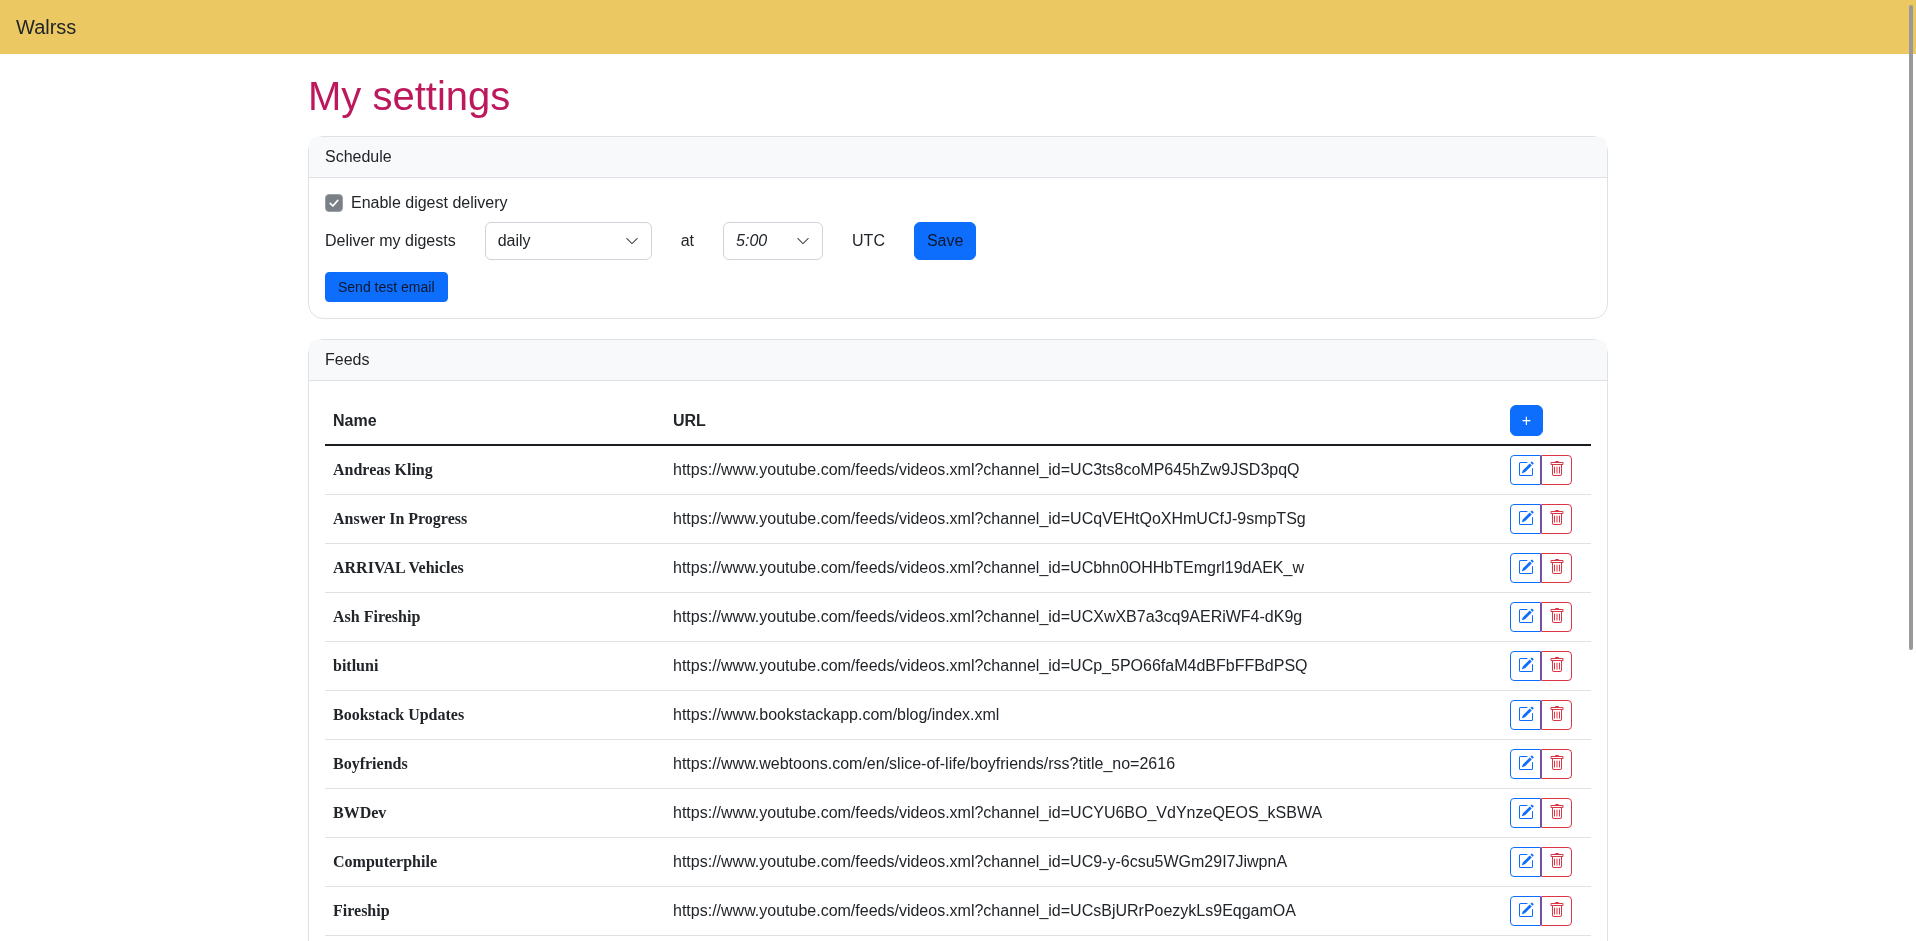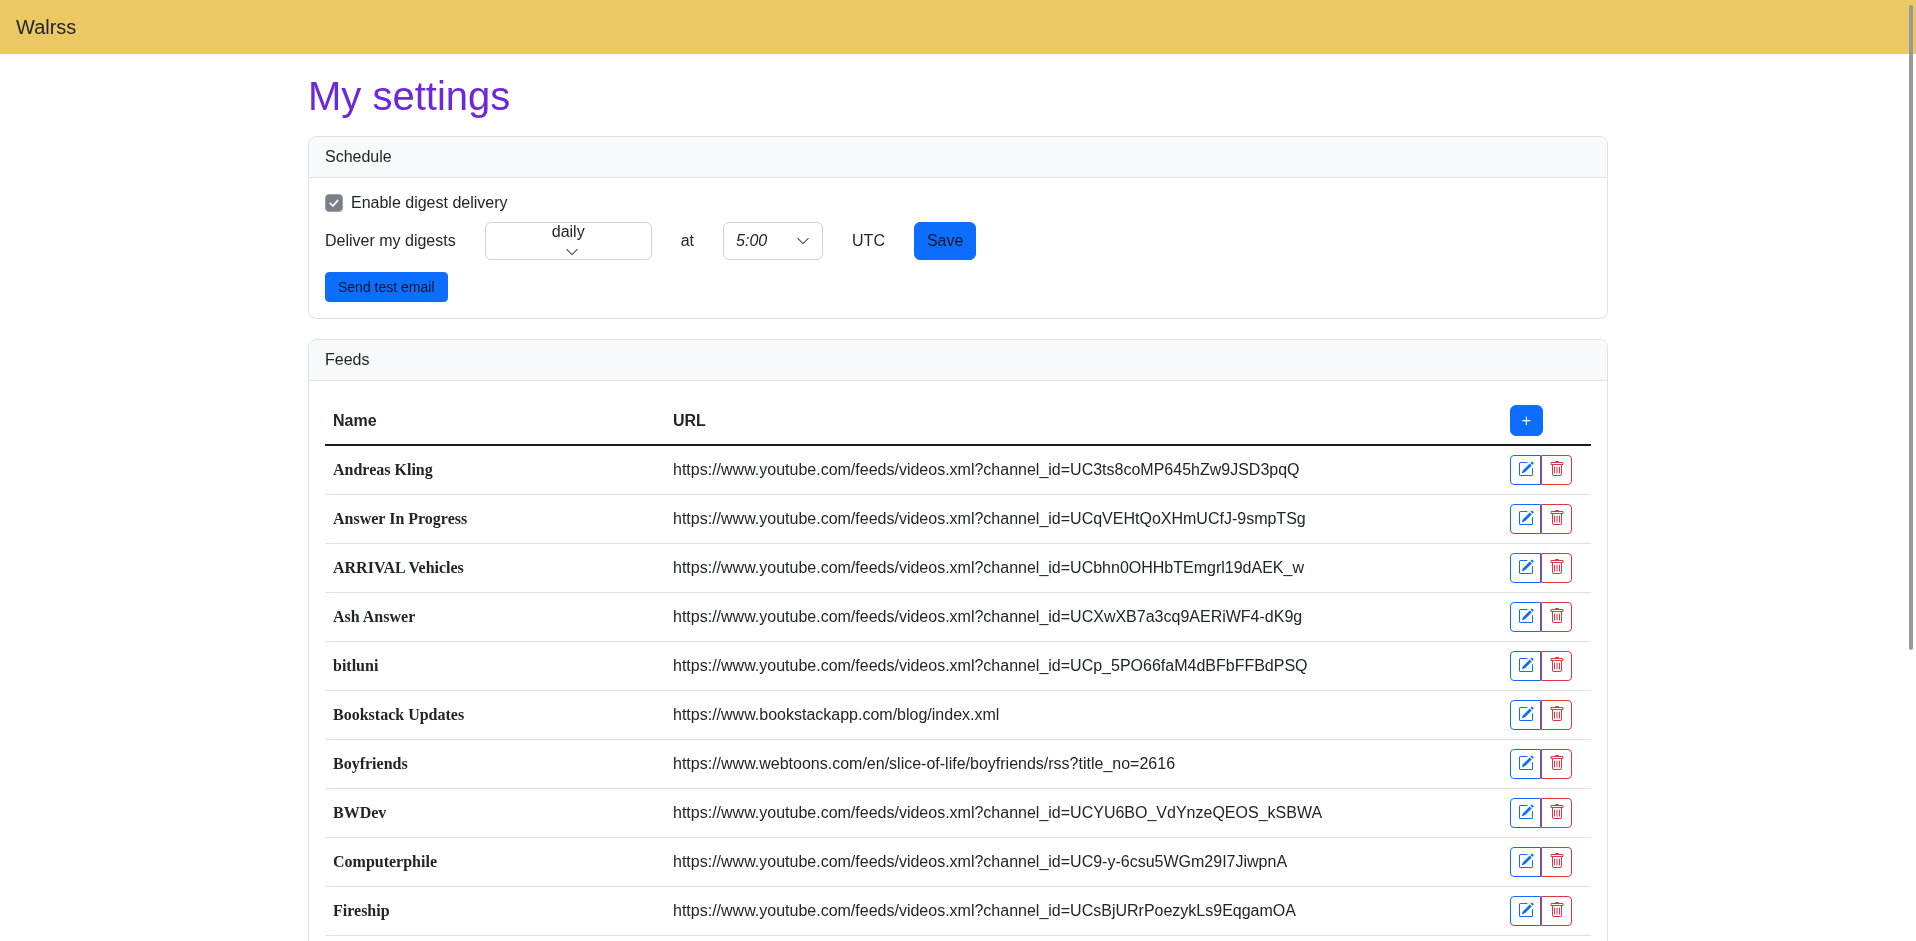--- a/index.html
+++ b/index.html
@@ -9,23 +9,23 @@
     font-family: "Liberation Sans", "DejaVu Sans", sans-serif;
     font-size: 16px; color: #212529; background: #fff;
     position: relative;
   }
   .navbar {
     height: 54px; background: #ecc862;
     display: flex; align-items: center; padding: 0 16px;
   }
   .navbar-brand { font-size: 20px; color: #212529; line-height: 1; }
   .container { width: 1300px; margin: 0 auto; }
-  .page-title { font-size: 40px; font-weight: 500; line-height: 1.2; margin: 18px 0 16px; color: #6d28d9; }
+  .page-title { font-size: 40px; font-weight: 500; line-height: 1.2; margin: 18px 0 16px; color: #be185d; }
   .card {
-    border: 1px solid #dee2e6; border-radius: 8px; background: #fff; margin-bottom: 20px; margin-top: 12px;
+    border: 1px solid #dee2e6; border-radius: 15px; background: #fff; margin-bottom: 20px; margin-top: 12px;
   }
   .card-header {
     background: #f8f9fa; padding: 8px 16px; line-height: 24px;
     border-bottom: 1px solid #dee2e6; border-radius: 7px 7px 0 0;
   }
   .card-body { padding: 16px; }
   
   .form-check { display: flex; align-items: center; margin-bottom: 10px; }
   .checkbox {
     width: 18px; height: 18px; background: #7b8087; border: 1px solid #9aa0a6;
@@ -33,21 +33,21 @@
     margin-right: 8px; flex: none; cursor: pointer;
   }
   .checkbox svg { display: block; }
   
   .delivery-row { display: flex; align-items: center; gap: 29px; margin-bottom: 12px; }
   .form-select {
     height: 38px; border: 1px solid #ced4da; border-radius: 6px; background: #fff;
     display: flex; align-items: center; justify-content: space-between;
     padding: 0 12px; cursor: pointer;
   }
-  .select-interval { width: 167px; flex-direction: column; }
+  .select-interval { width: 167px; }
   .select-time { width: 100px; font-style: italic; }
   .form-select .caret { margin-left: 8px; display: flex; }
   .btn { border-radius: 6px; font-size: 16px; line-height: 24px; padding: 6px 12px; cursor: pointer; display: inline-block; }
   .btn-primary { background: #0d6efd; border: 1px solid #0d6efd; color: #0f172a; }
   .btn-sm { font-size: 14px; line-height: 20px; padding: 4px 12px; border-radius: 4px; }
   
   .feeds-table { width: 100%; border-collapse: collapse; }
   .feeds-table th {
     text-align: left; font-weight: 700; padding: 8px;
     border-bottom: 2px solid #1a1d20; vertical-align: middle; line-height: 24px;
@@ -214,21 +214,21 @@
                         <path d="M5.5 5.5A.5.5 0 0 1 6 6v6a.5.5 0 0 1-1 0V6a.5.5 0 0 1 .5-.5zm2.5 0a.5.5 0 0 1 .5.5v6a.5.5 0 0 1-1 0V6a.5.5 0 0 1 .5-.5zm3 .5a.5.5 0 0 0-1 0v6a.5.5 0 0 0 1 0V6z"></path>
                         <path d="M14.5 3a1 1 0 0 1-1 1H13v9a2 2 0 0 1-2 2H5a2 2 0 0 1-2-2V4h-.5a1 1 0 0 1-1-1V2a1 1 0 0 1 1-1H6a1 1 0 0 1 1-1h2a1 1 0 0 1 1 1h3.5a1 1 0 0 1 1 1v1zM4.118 4 4 4.059V13a1 1 0 0 0 1 1h6a1 1 0 0 0 1-1V4.059L11.882 4H4.118zM2.5 3h11V2h-11v1z"></path>
                       </svg>
                     </span>
                   </button>
                 </span>
               </td>
             </tr>
 
             <tr>
-              <td class="feed-name">Ash Answer</td>
+              <td class="feed-name">Ash Fireship</td>
               <td class="feed-url">https://www.youtube.com/feeds/videos.xml?channel_id=UCXwXB7a3cq9AERiWF4-dK9g</td>
               <td class="cell-actions">
                 <span class="btn-group">
                   <button class="btn-icon btn-edit">
                     <span>
                       <svg width="16" height="16" viewBox="0 0 16 16" fill="currentColor">
                         <path d="M15.502 1.94a.5.5 0 0 1 0 .706L14.459 3.69l-2-2L13.502.646a.5.5 0 0 1 .707 0l1.293 1.293zm-1.75 2.456-2-2L4.939 9.21a.5.5 0 0 0-.121.196l-.805 2.414a.25.25 0 0 0 .316.316l2.414-.805a.5.5 0 0 0 .196-.12l6.813-6.814z"></path>
                         <path d="M1 13.5A1.5 1.5 0 0 0 2.5 15h11a1.5 1.5 0 0 0 1.5-1.5v-6a.5.5 0 0 0-1 0v6a.5.5 0 0 1-.5.5h-11a.5.5 0 0 1-.5-.5v-11a.5.5 0 0 1 .5-.5H9a.5.5 0 0 0 0-1H2.5A1.5 1.5 0 0 0 1 2.5v11z"></path>
                       </svg>
                     </span>

